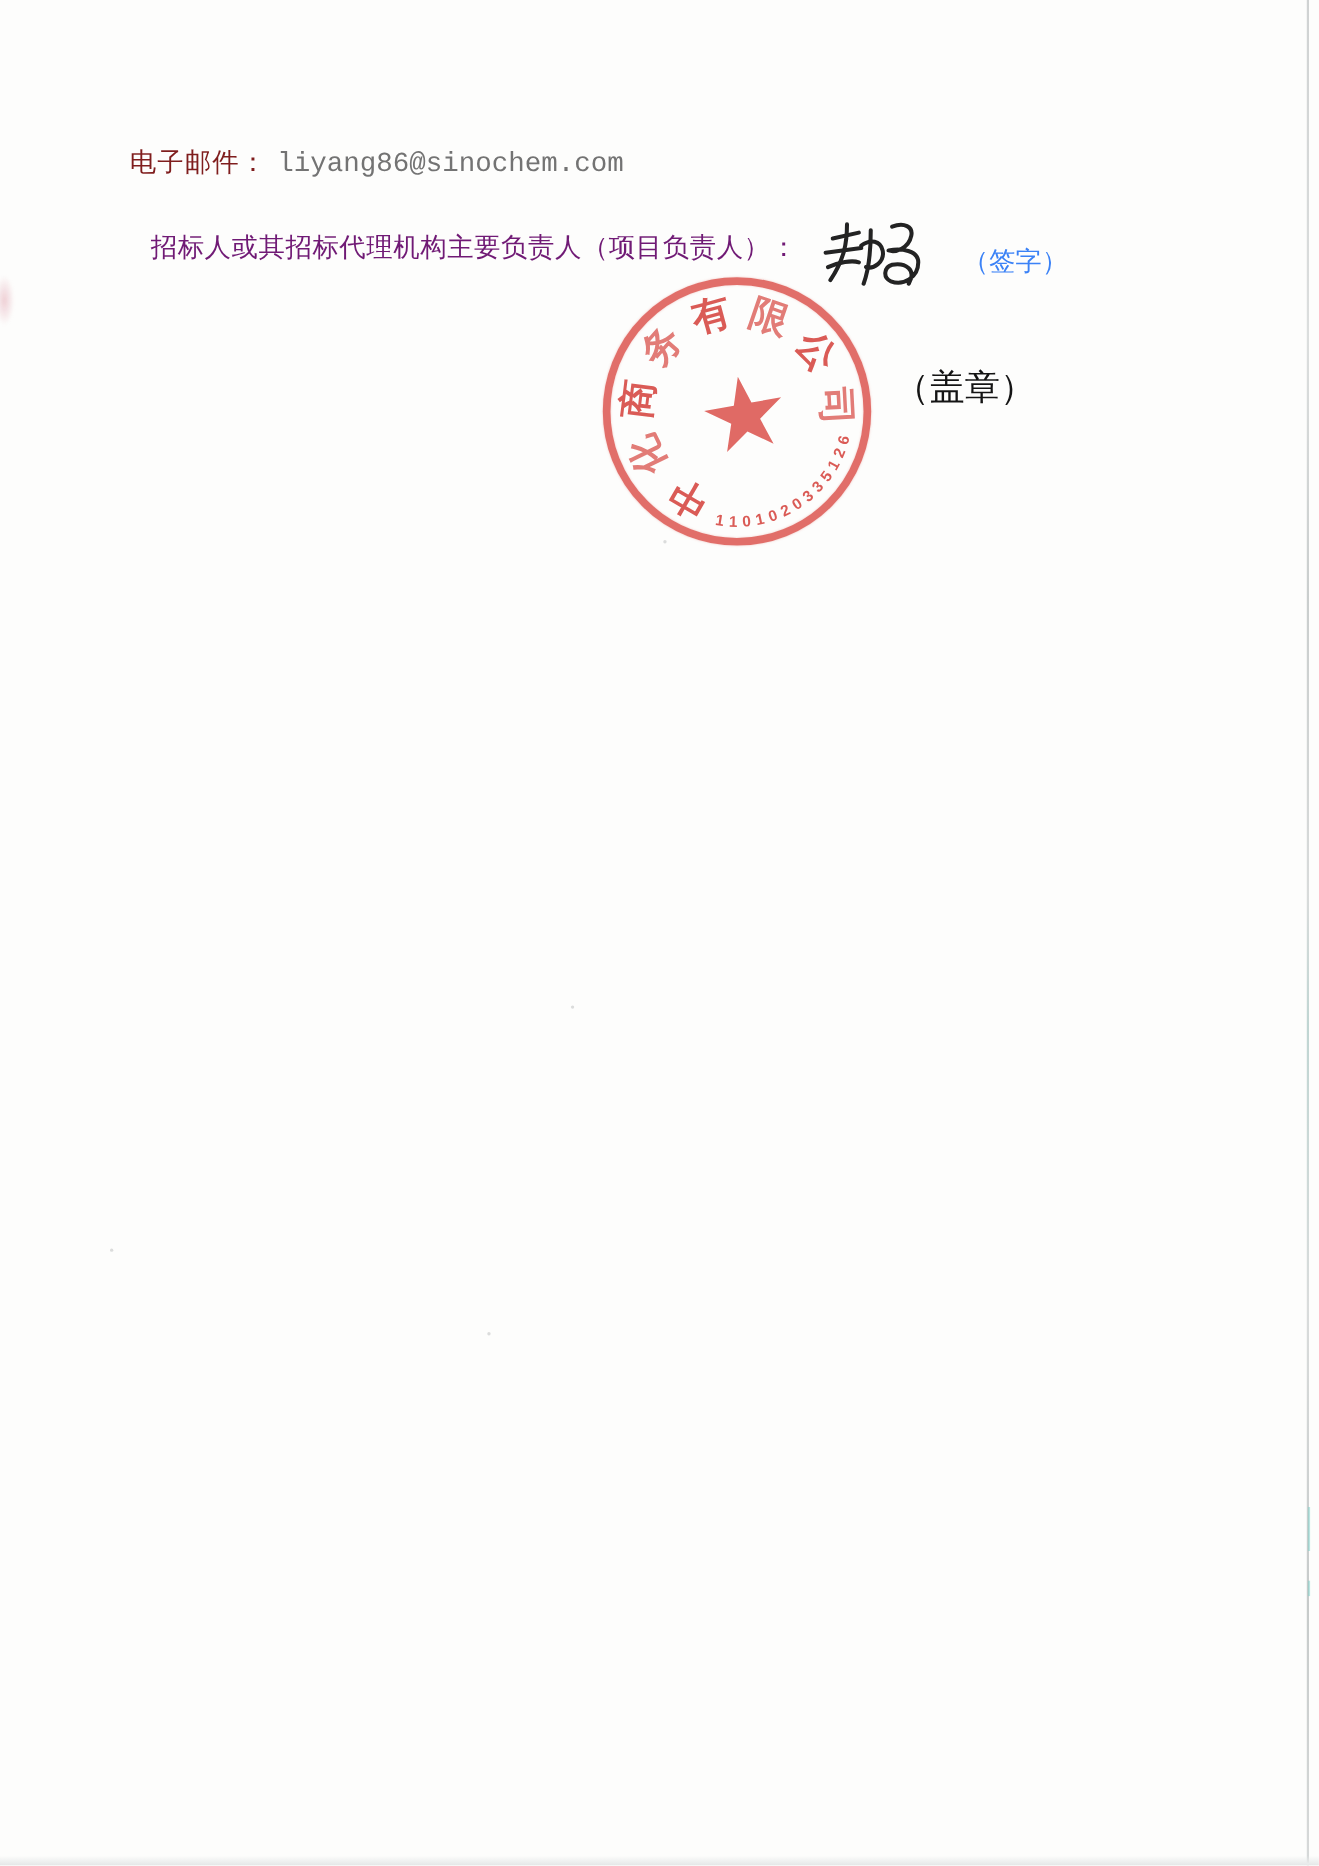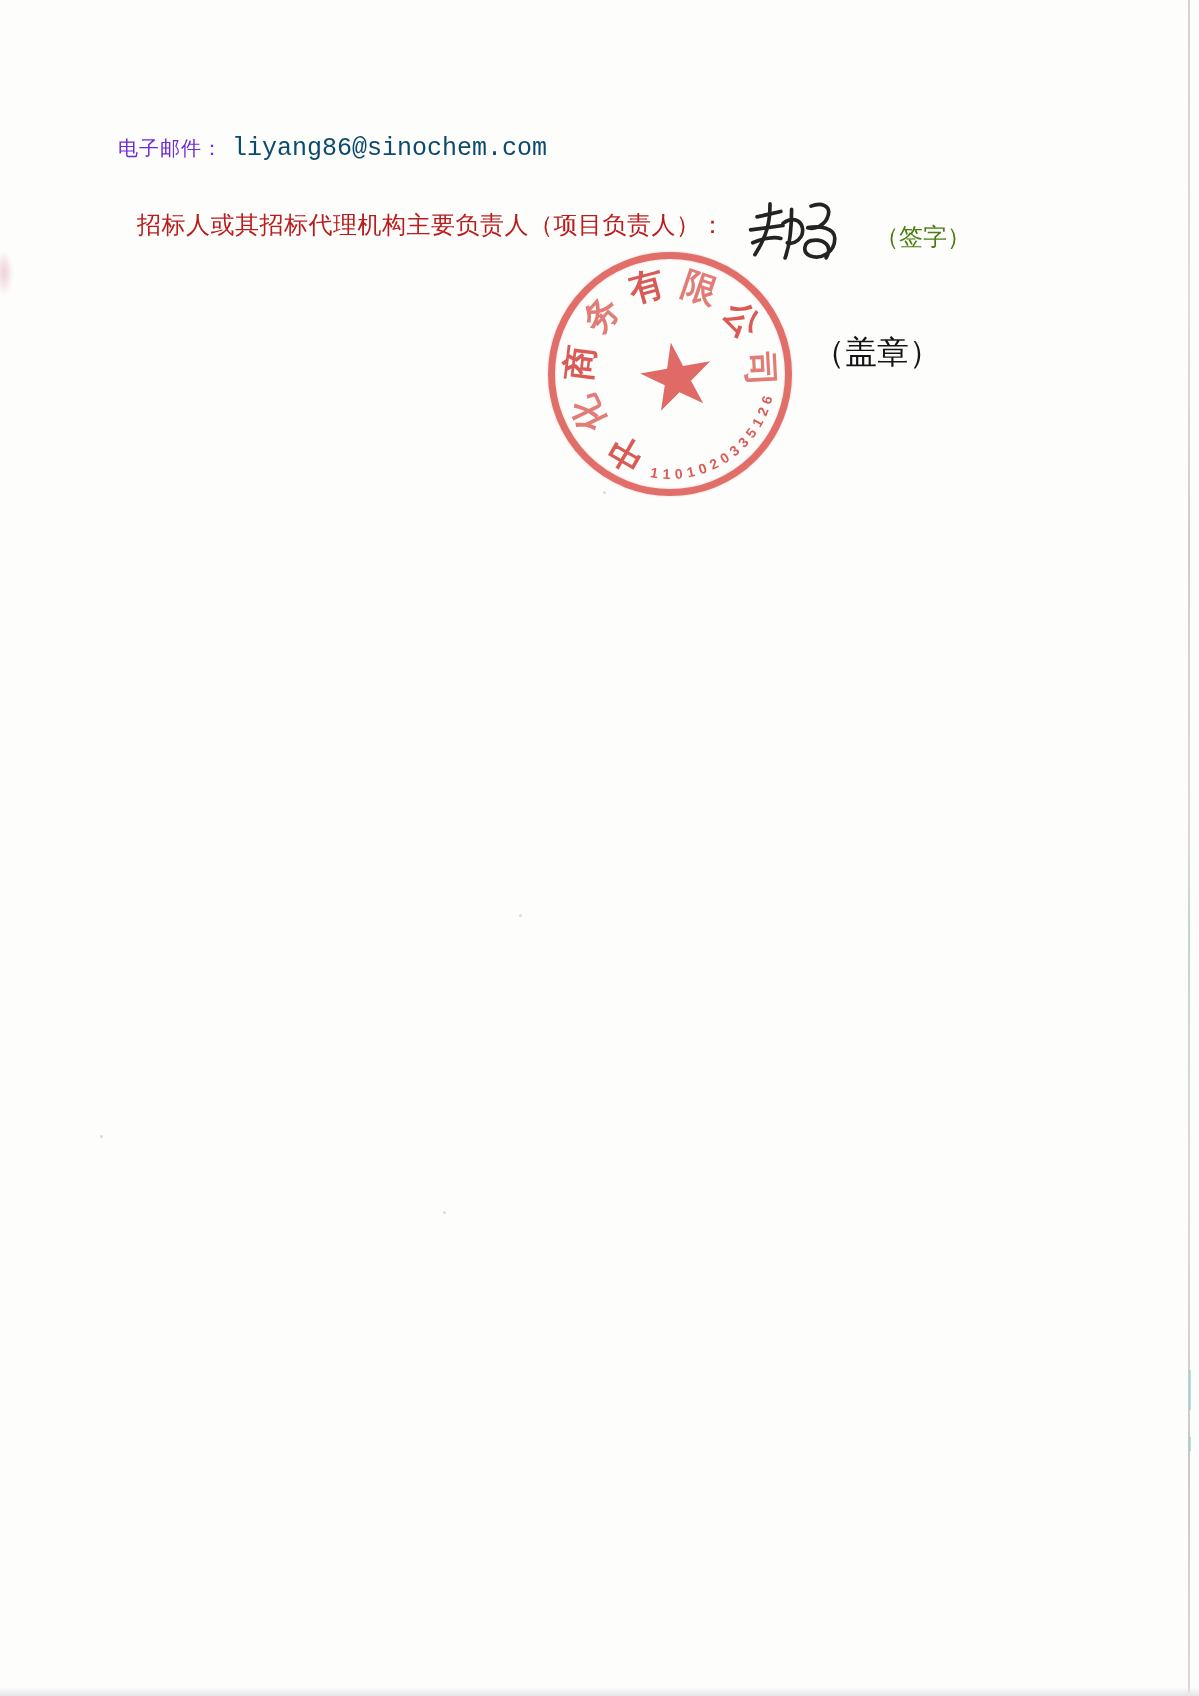--- a/index.html
+++ b/index.html
@@ -14,36 +14,36 @@
   .page{
     position:absolute;inset:0;
     background:#fdfdfc;
   }
   
   .email-line{
     position:absolute;left:118px;top:114px;
     display:flex;align-items:baseline;gap:9px;
     white-space:nowrap;
   }
-  .cn-label{font-size:20px;letter-spacing:1px;color:#6d28d9;}
+  .cn-label{font-size:24px;letter-spacing:1px;color:#7f1d1d;}
   .email-address{
     font-family:"Liberation Mono","DejaVu Sans Mono",monospace;
-    font-size:25px;color:#0c4a6e;letter-spacing:0;margin-top:20px;
+    font-size:25px;color:#737373;letter-spacing:0;margin-top:20px;
   }
   .principal-line{
     position:absolute;left:137px;top:209px;
-    font-size:24px;letter-spacing:0.5px;color:#b91c1c;white-space:nowrap;
+    font-size:24px;letter-spacing:0.5px;color:#701a75;white-space:nowrap;
   }
   .agency-line{
     position:absolute;left:137px;top:318px;
     font-size:24px;letter-spacing:0.5px;color:#141414;white-space:nowrap;
   }
   .sign-hint{
     position:absolute;left:875px;top:221px;
-    font-size:24px;color:#4d7c0f;white-space:nowrap;
+    font-size:24px;color:#3b82f6;white-space:nowrap;
   }
   .seal-hint{
     position:absolute;left:813px;top:331px;
     font-size:32px;color:#141414;white-space:nowrap;
   }
   
   .signature{
     position:absolute;left:743px;top:197px;width:108px;height:70px;
   }
   .signature svg{width:100%;height:100%;}

